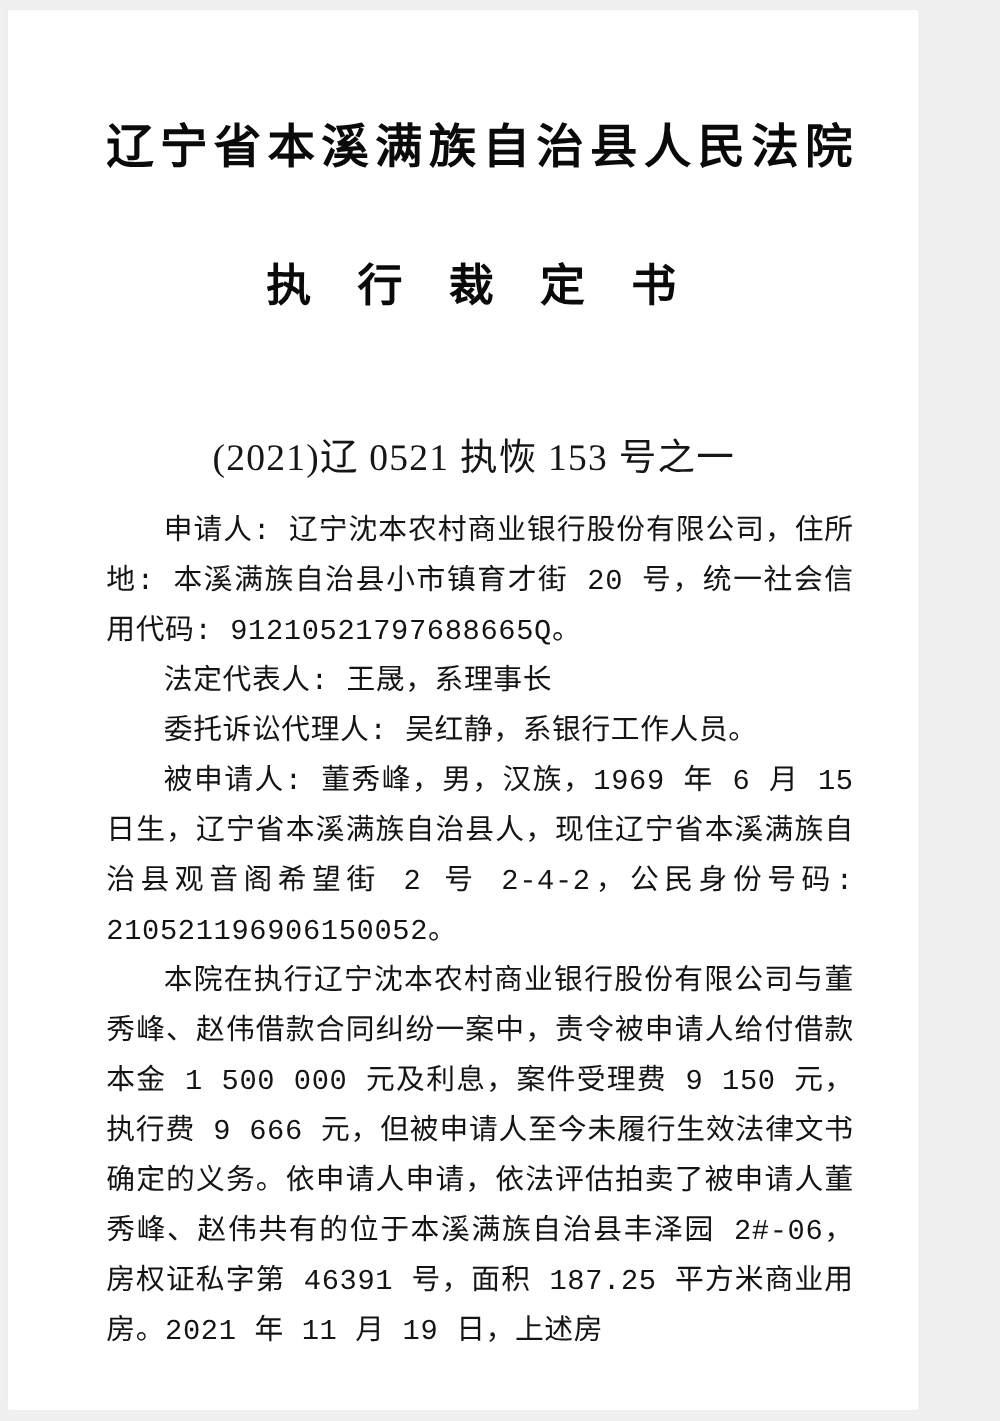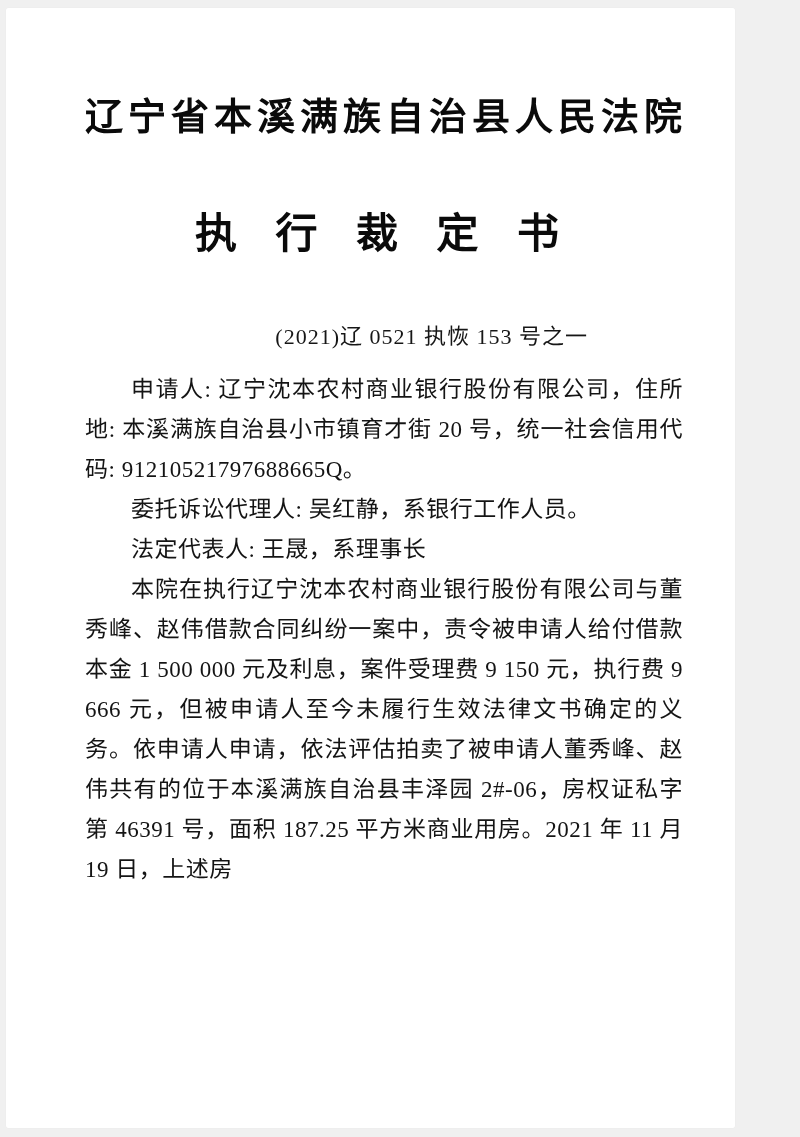--- a/index.html
+++ b/index.html
@@ -36,36 +36,37 @@
     text-align: center;
     font-size: 38px;
     font-weight: bold;
     letter-spacing: 5px;
     color: #0a0a0a;
     white-space: nowrap;
   }
   .doc-title {
     margin: 58px 0 0 0;
     text-align: center;
-    font-size: 42px;
+    font-size: 36px;
     font-weight: bold;
     letter-spacing: 14px;
     color: #0a0a0a;
     white-space: nowrap;
   }
   .case-number {
-    margin-top: 58px;
+    margin-top: 90px;
     text-align: right;
     padding-right: 95px;
-    font-size: 22px;
+    font-size: 30px;
     letter-spacing: 1px;
     color: #161616;
   }
   .doc-body {
     margin-top: 20px;
+    font-family: Liberation Mono, monospace;
   }
   .doc-body p {
     margin: 0;
     font-size: 23px;
     line-height: 40px;
     text-indent: 2em;
     text-align: justify;
     text-justify: inter-ideograph;
     letter-spacing: 0.5px;
     color: #141414;
@@ -78,19 +79,20 @@
   <div class="page">
 
     <h1 class="court-name">辽宁省本溪满族自治县人民法院</h1>
 
     <h2 class="doc-title">执 行 裁 定 书</h2>
 
     <div class="case-number">(2021)辽 0521 执恢 153 号之一</div>
 
     <div class="doc-body">
       <p>申请人: 辽宁沈本农村商业银行股份有限公司，住所地: 本溪满族自治县小市镇育才街 20 号，统一社会信用代码: 91210521797688665Q。</p>
+      <p>法定代表人: 王晟，系理事长</p>
       <p>委托诉讼代理人: 吴红静，系银行工作人员。</p>
-      <p>法定代表人: 王晟，系理事长</p>
+      <p>被申请人: 董秀峰，男，汉族，1969 年 6 月 15 日生，辽宁省本溪满族自治县人，现住辽宁省本溪满族自治县观音阁希望街 2 号 2-4-2，公民身份号码: 210521196906150052。</p>
       <p>本院在执行辽宁沈本农村商业银行股份有限公司与董秀峰、赵伟借款合同纠纷一案中，责令被申请人给付借款本金 1 500 000 元及利息，案件受理费 9 150 元，执行费 9 666 元，但被申请人至今未履行生效法律文书确定的义务。依申请人申请，依法评估拍卖了被申请人董秀峰、赵伟共有的位于本溪满族自治县丰泽园 2#-06，房权证私字第 46391 号，面积 187.25 平方米商业用房。2021 年 11 月 19 日，上述房</p>
     </div>
 
   </div>
 </div>
 
 </body></html>

